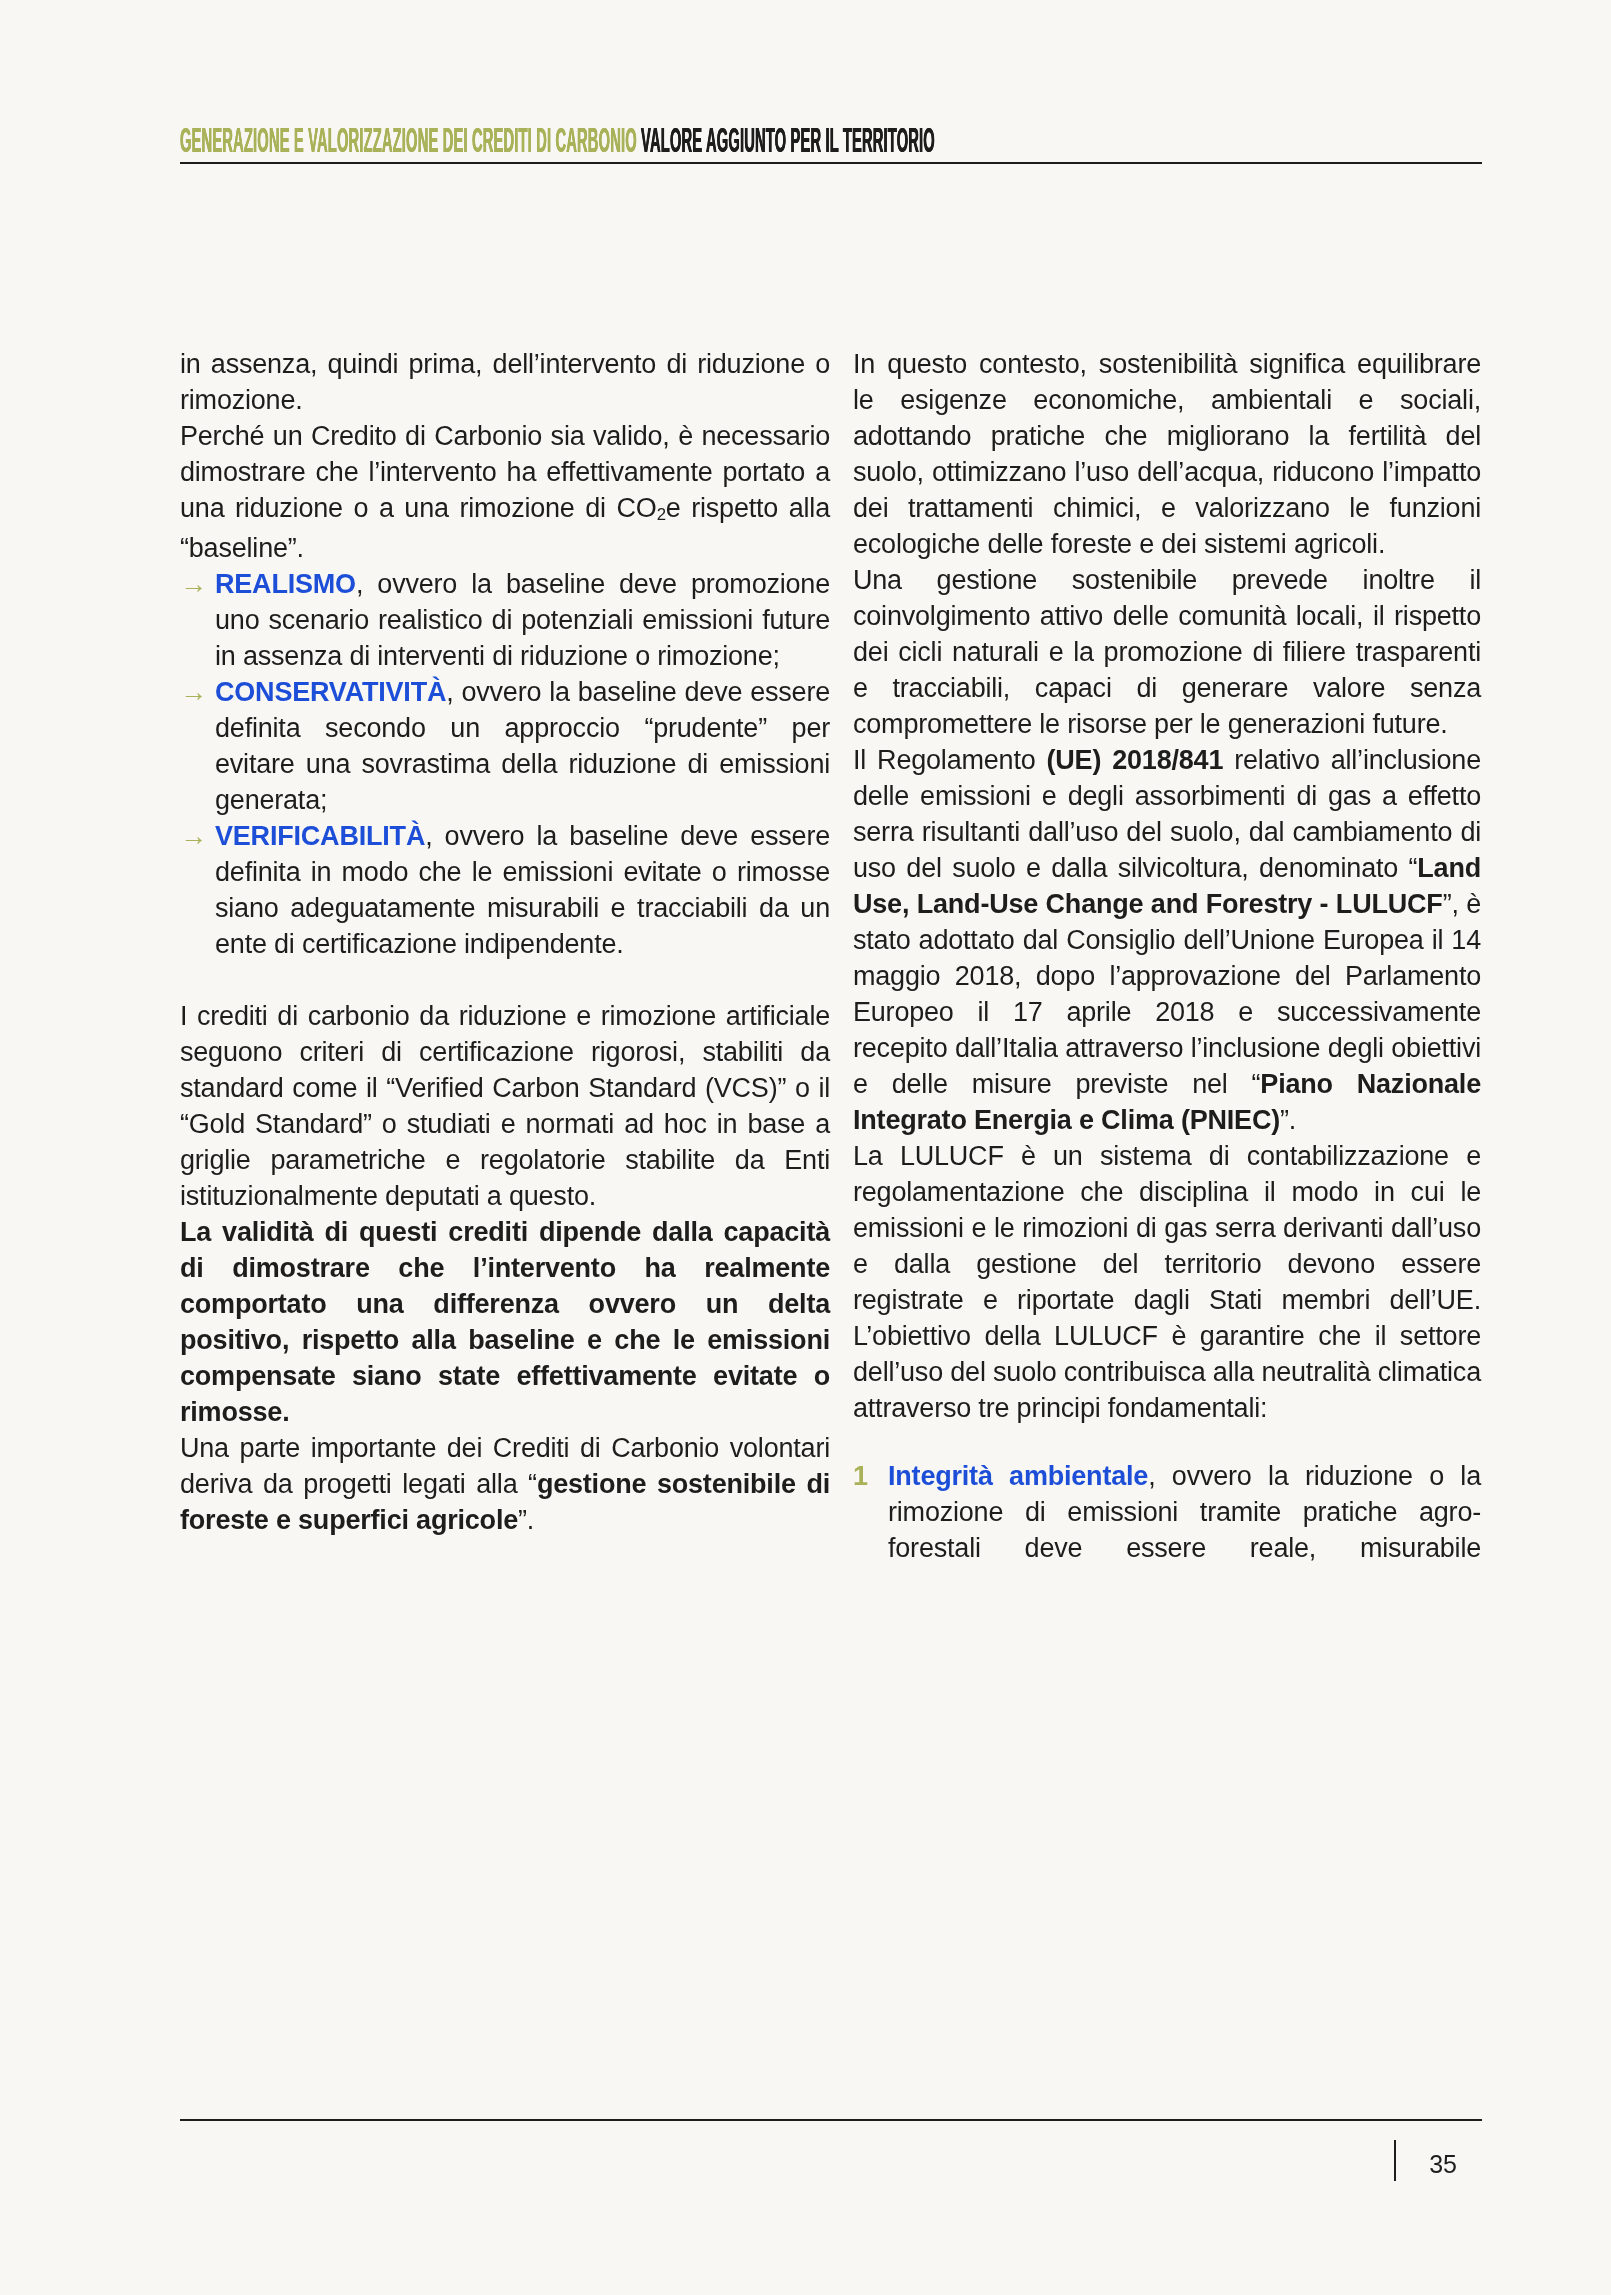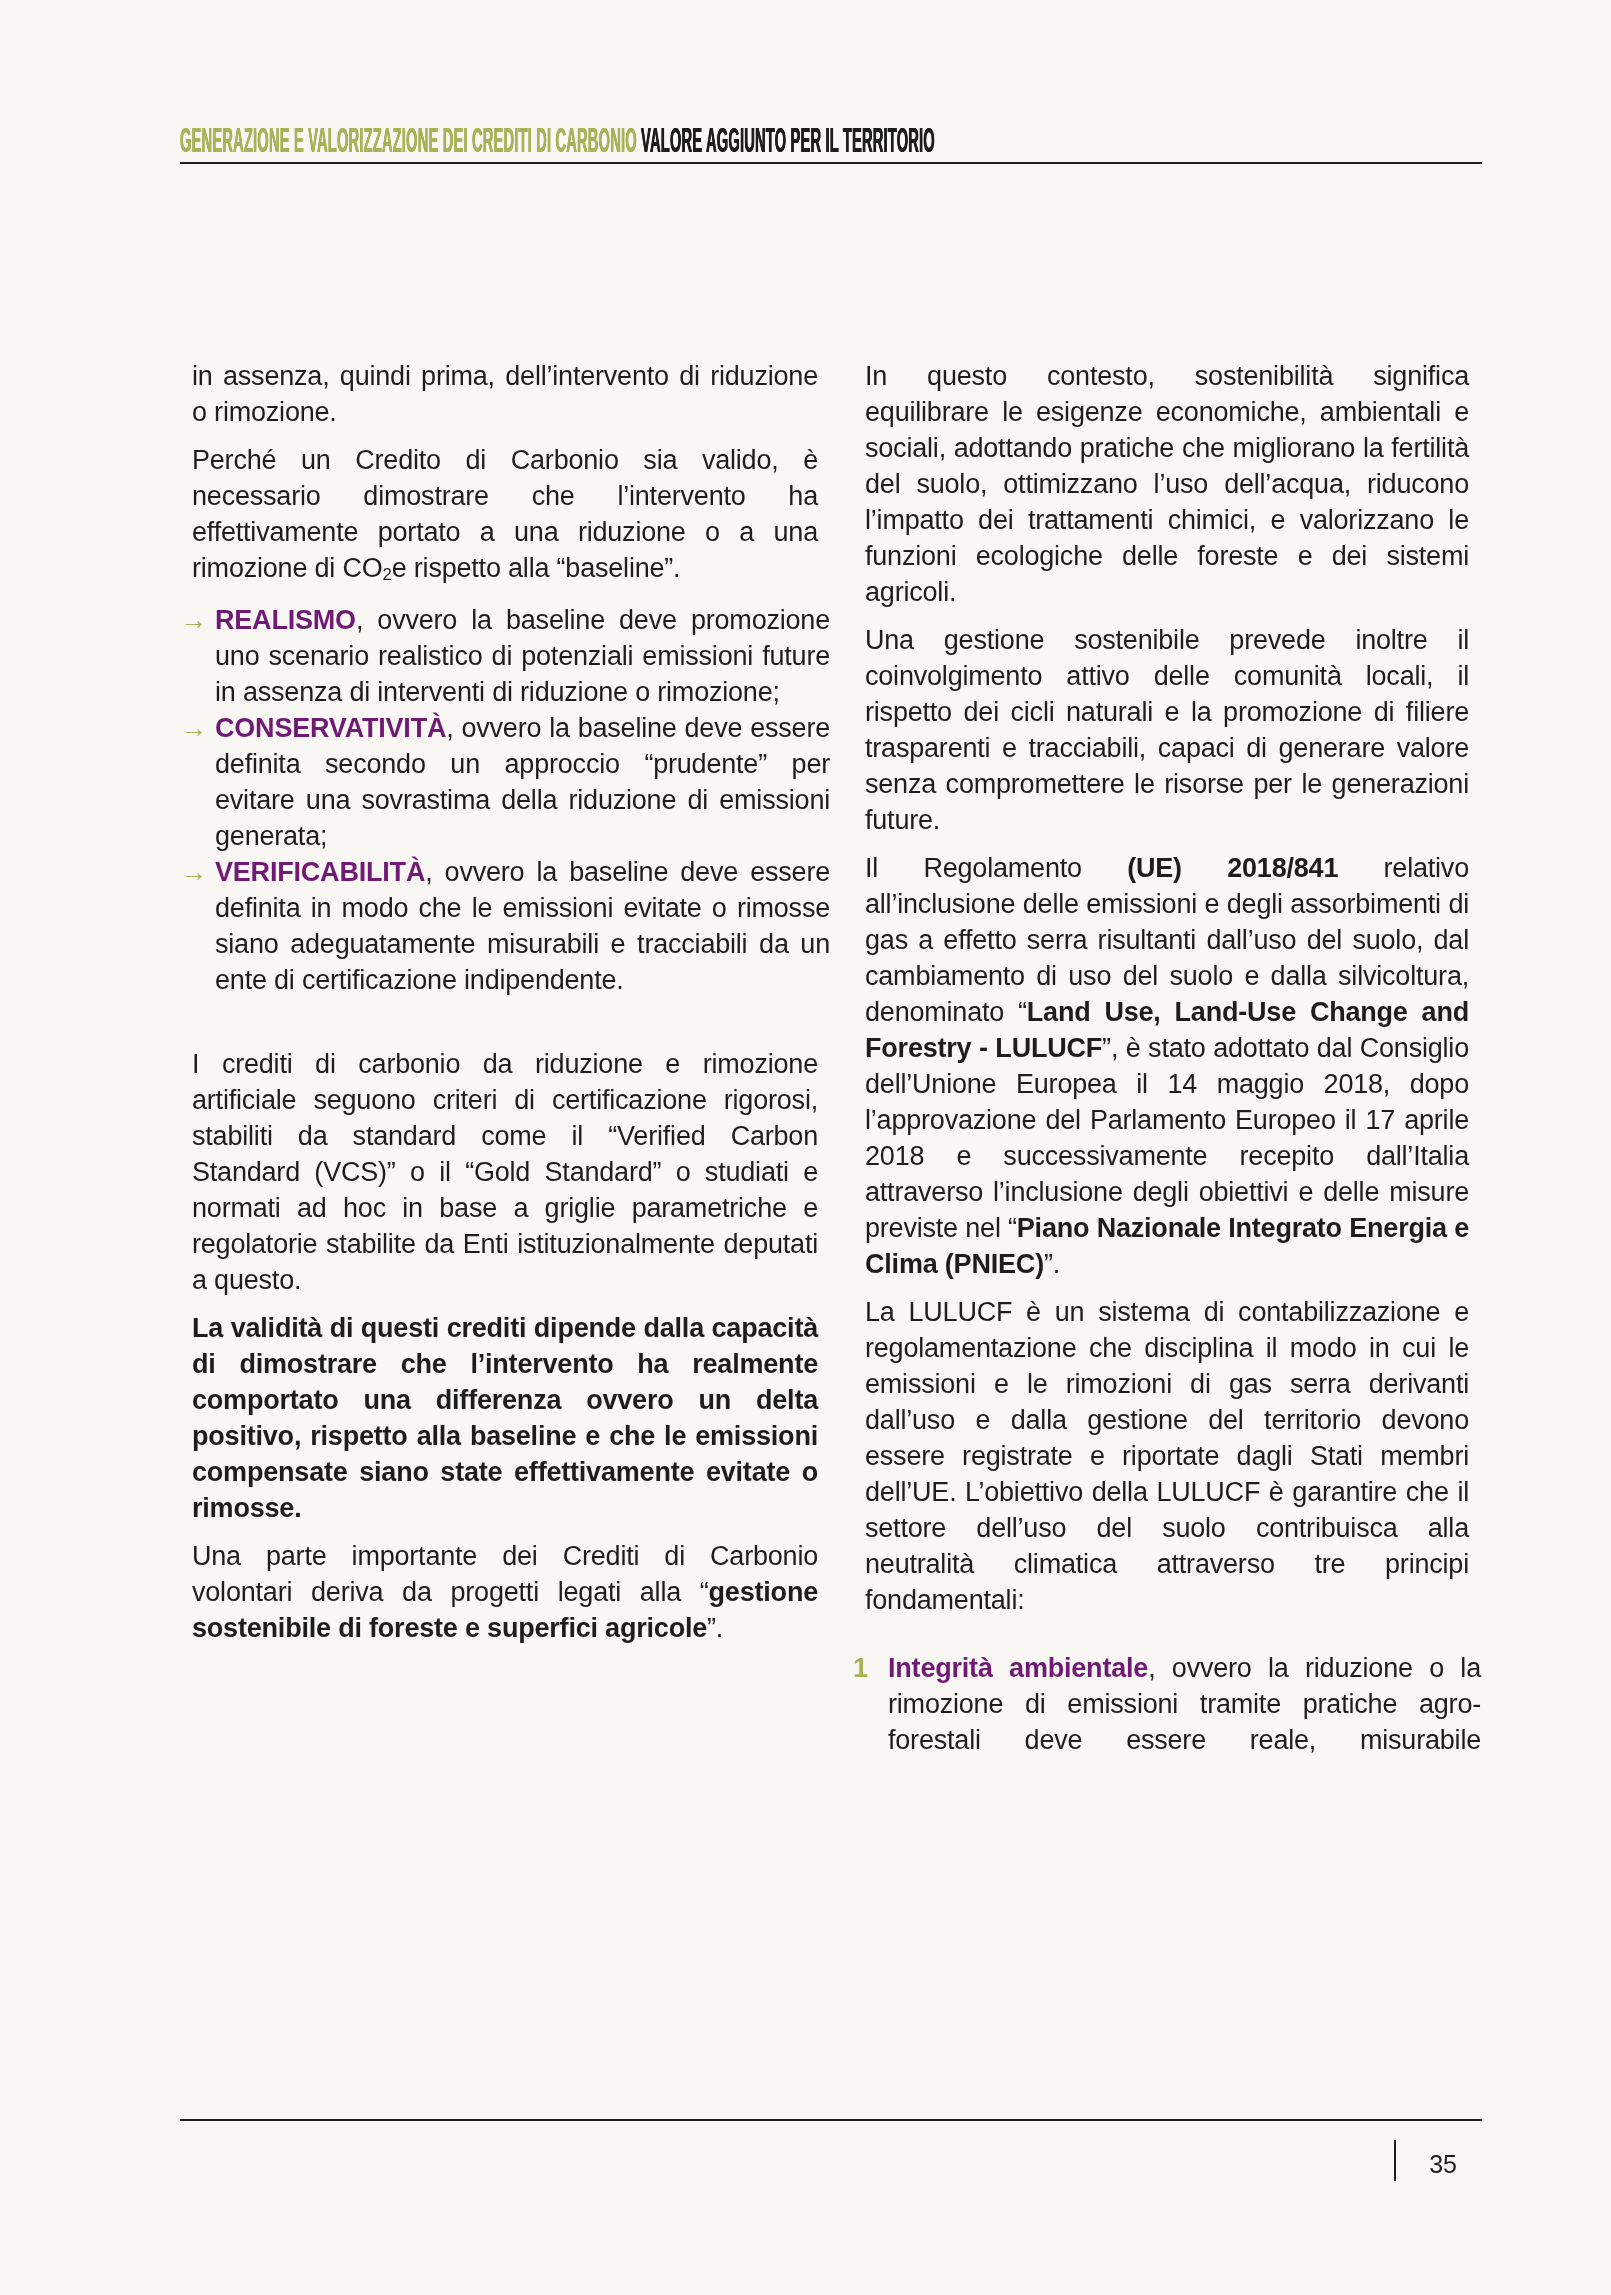--- a/index.html
+++ b/index.html
@@ -30,24 +30,24 @@
   }
 
   
   .col{
     position:absolute;top:346px;width:650px;
     font-size:27px;line-height:36px;
     text-align:justify;letter-spacing:-0.2px;
   }
   .col-left{left:180px;}
   .col-right{left:853px;width:628px;}
-  .col p{margin:12px;}
+  .col p{margin:0;}
   .gap{height:36px;}
   .b{font-weight:bold;}
-  .accent{color:#701a75;font-weight:bold;}
+  .accent{color:#1d4ed8;font-weight:bold;}
   .cont{text-align-last:justify;margin-top:32px;}
 
   .bullet{padding-left:35px;}
   .bullet .marker{
     display:inline-block;width:35px;margin-left:-35px;
     color:#a9b259;font-weight:bold;
   }
   .numbered{padding-left:35px;}
   .numbered .num{
     display:inline-block;width:35px;margin-left:-35px;

